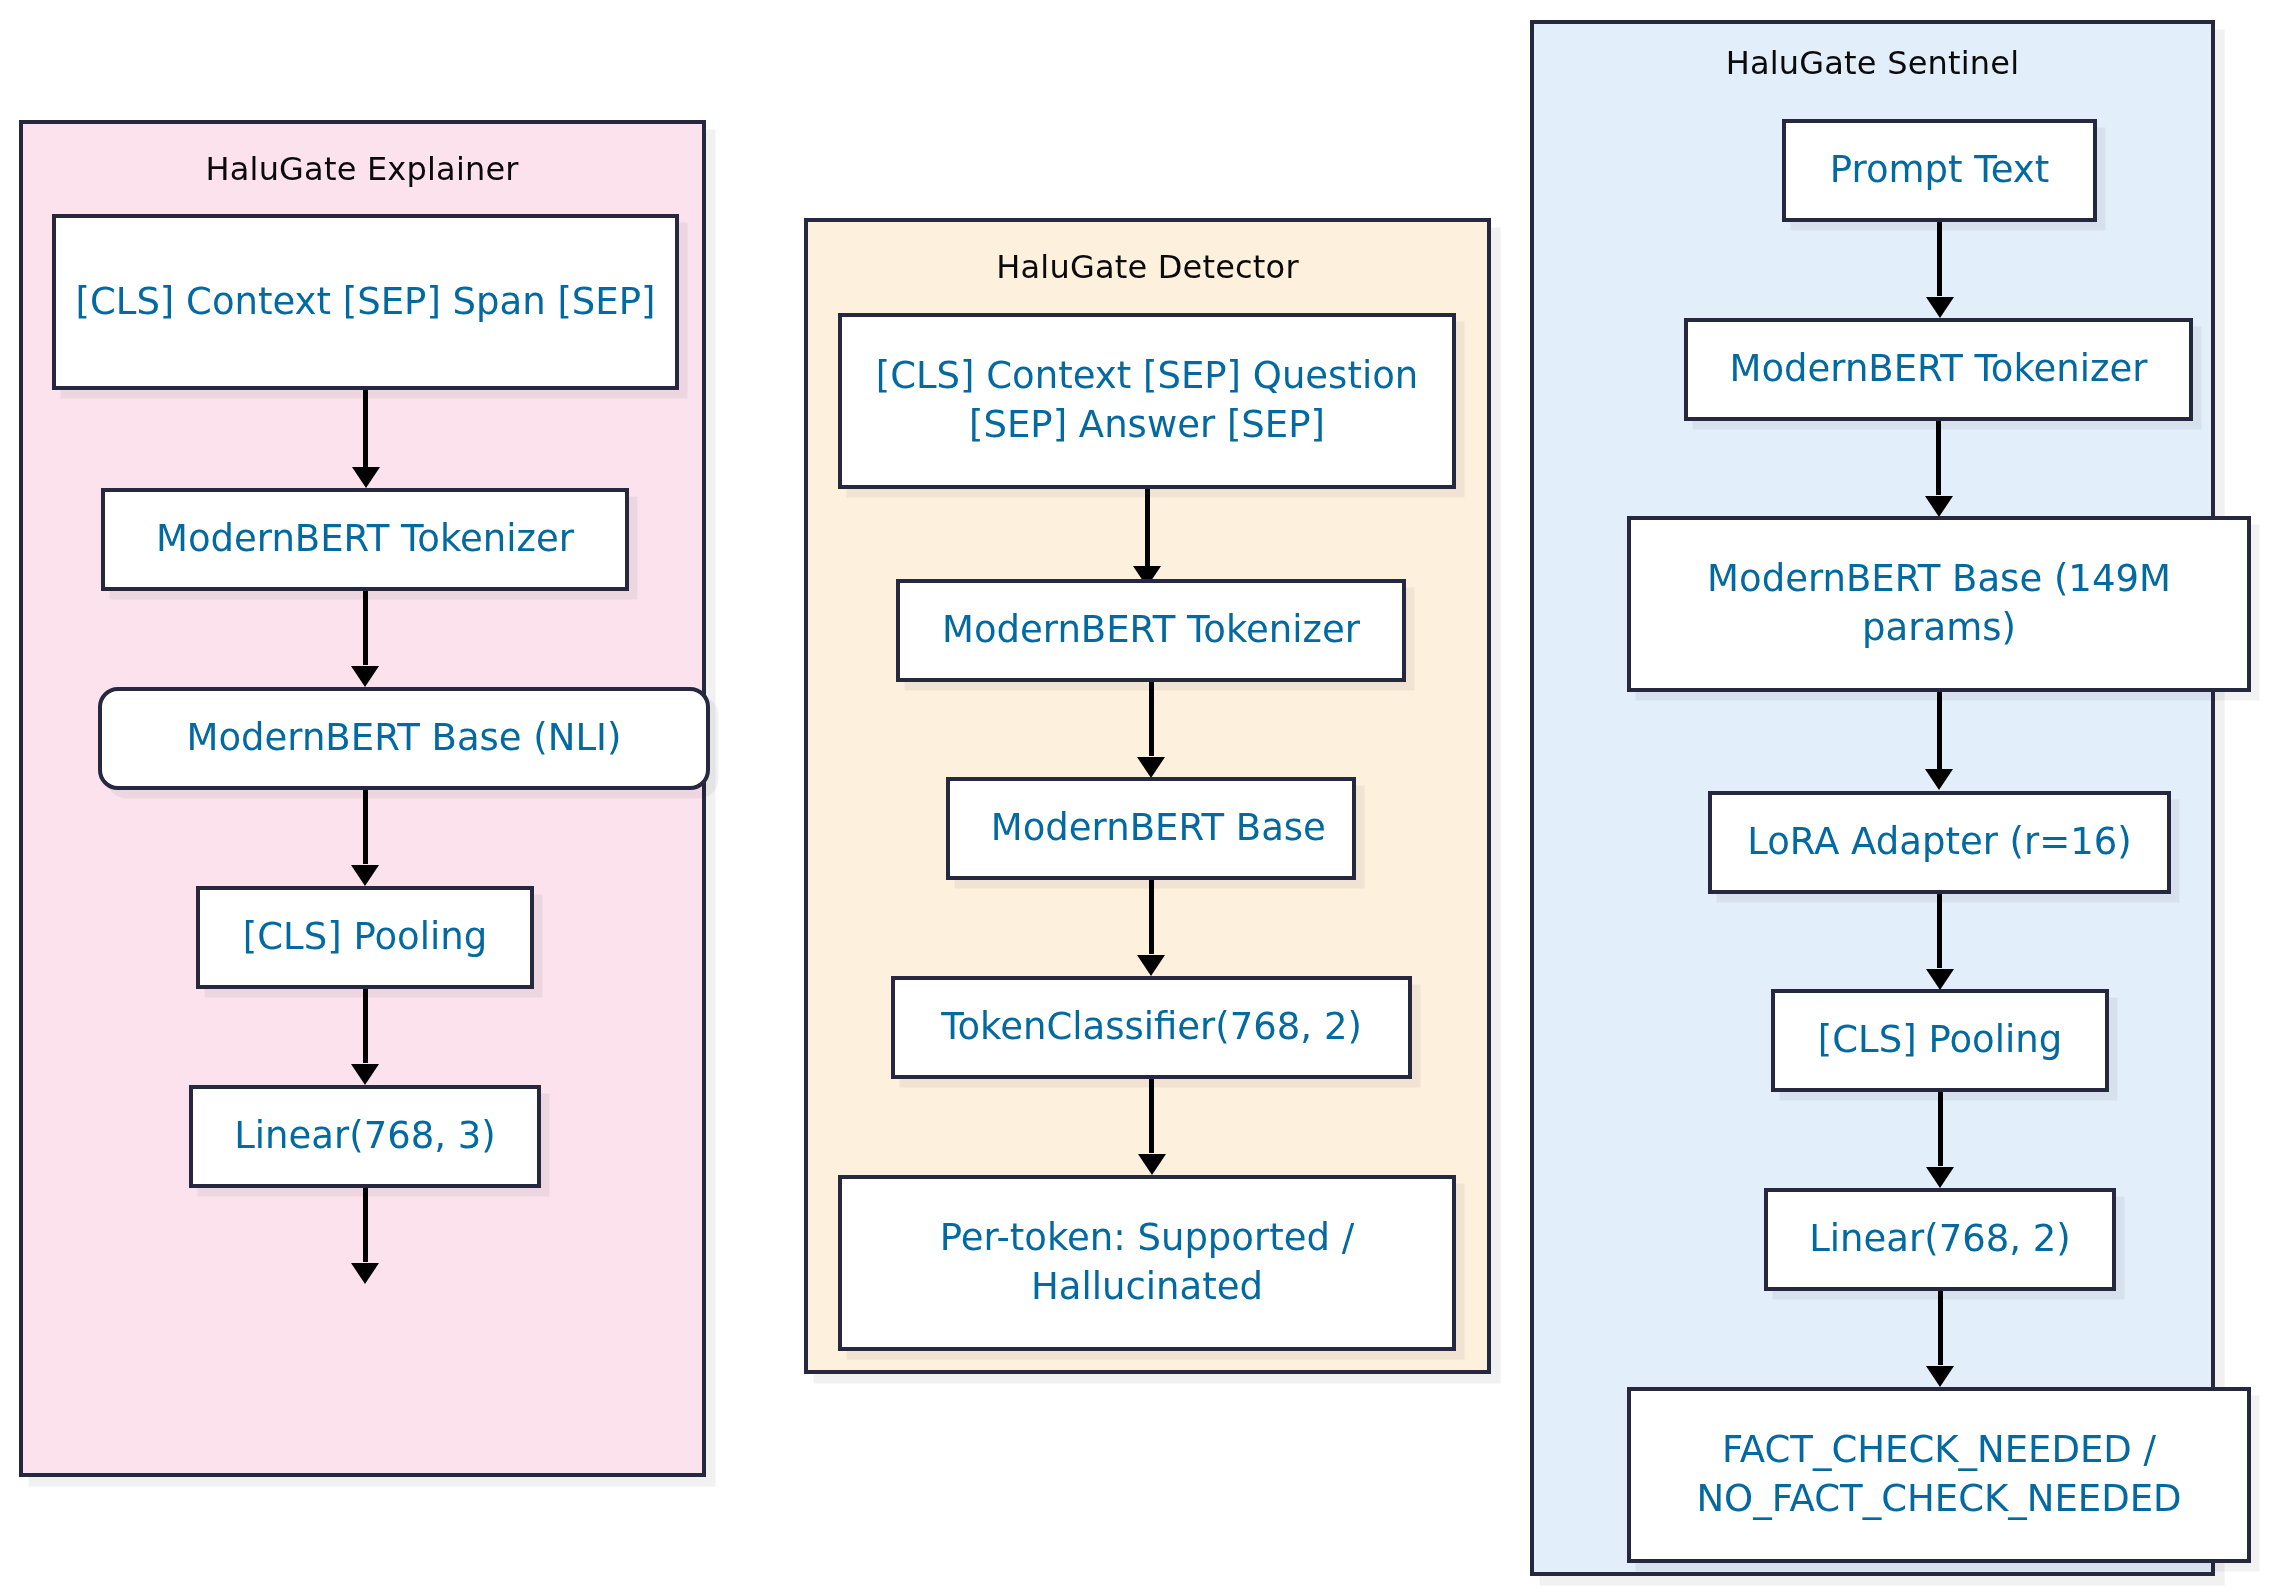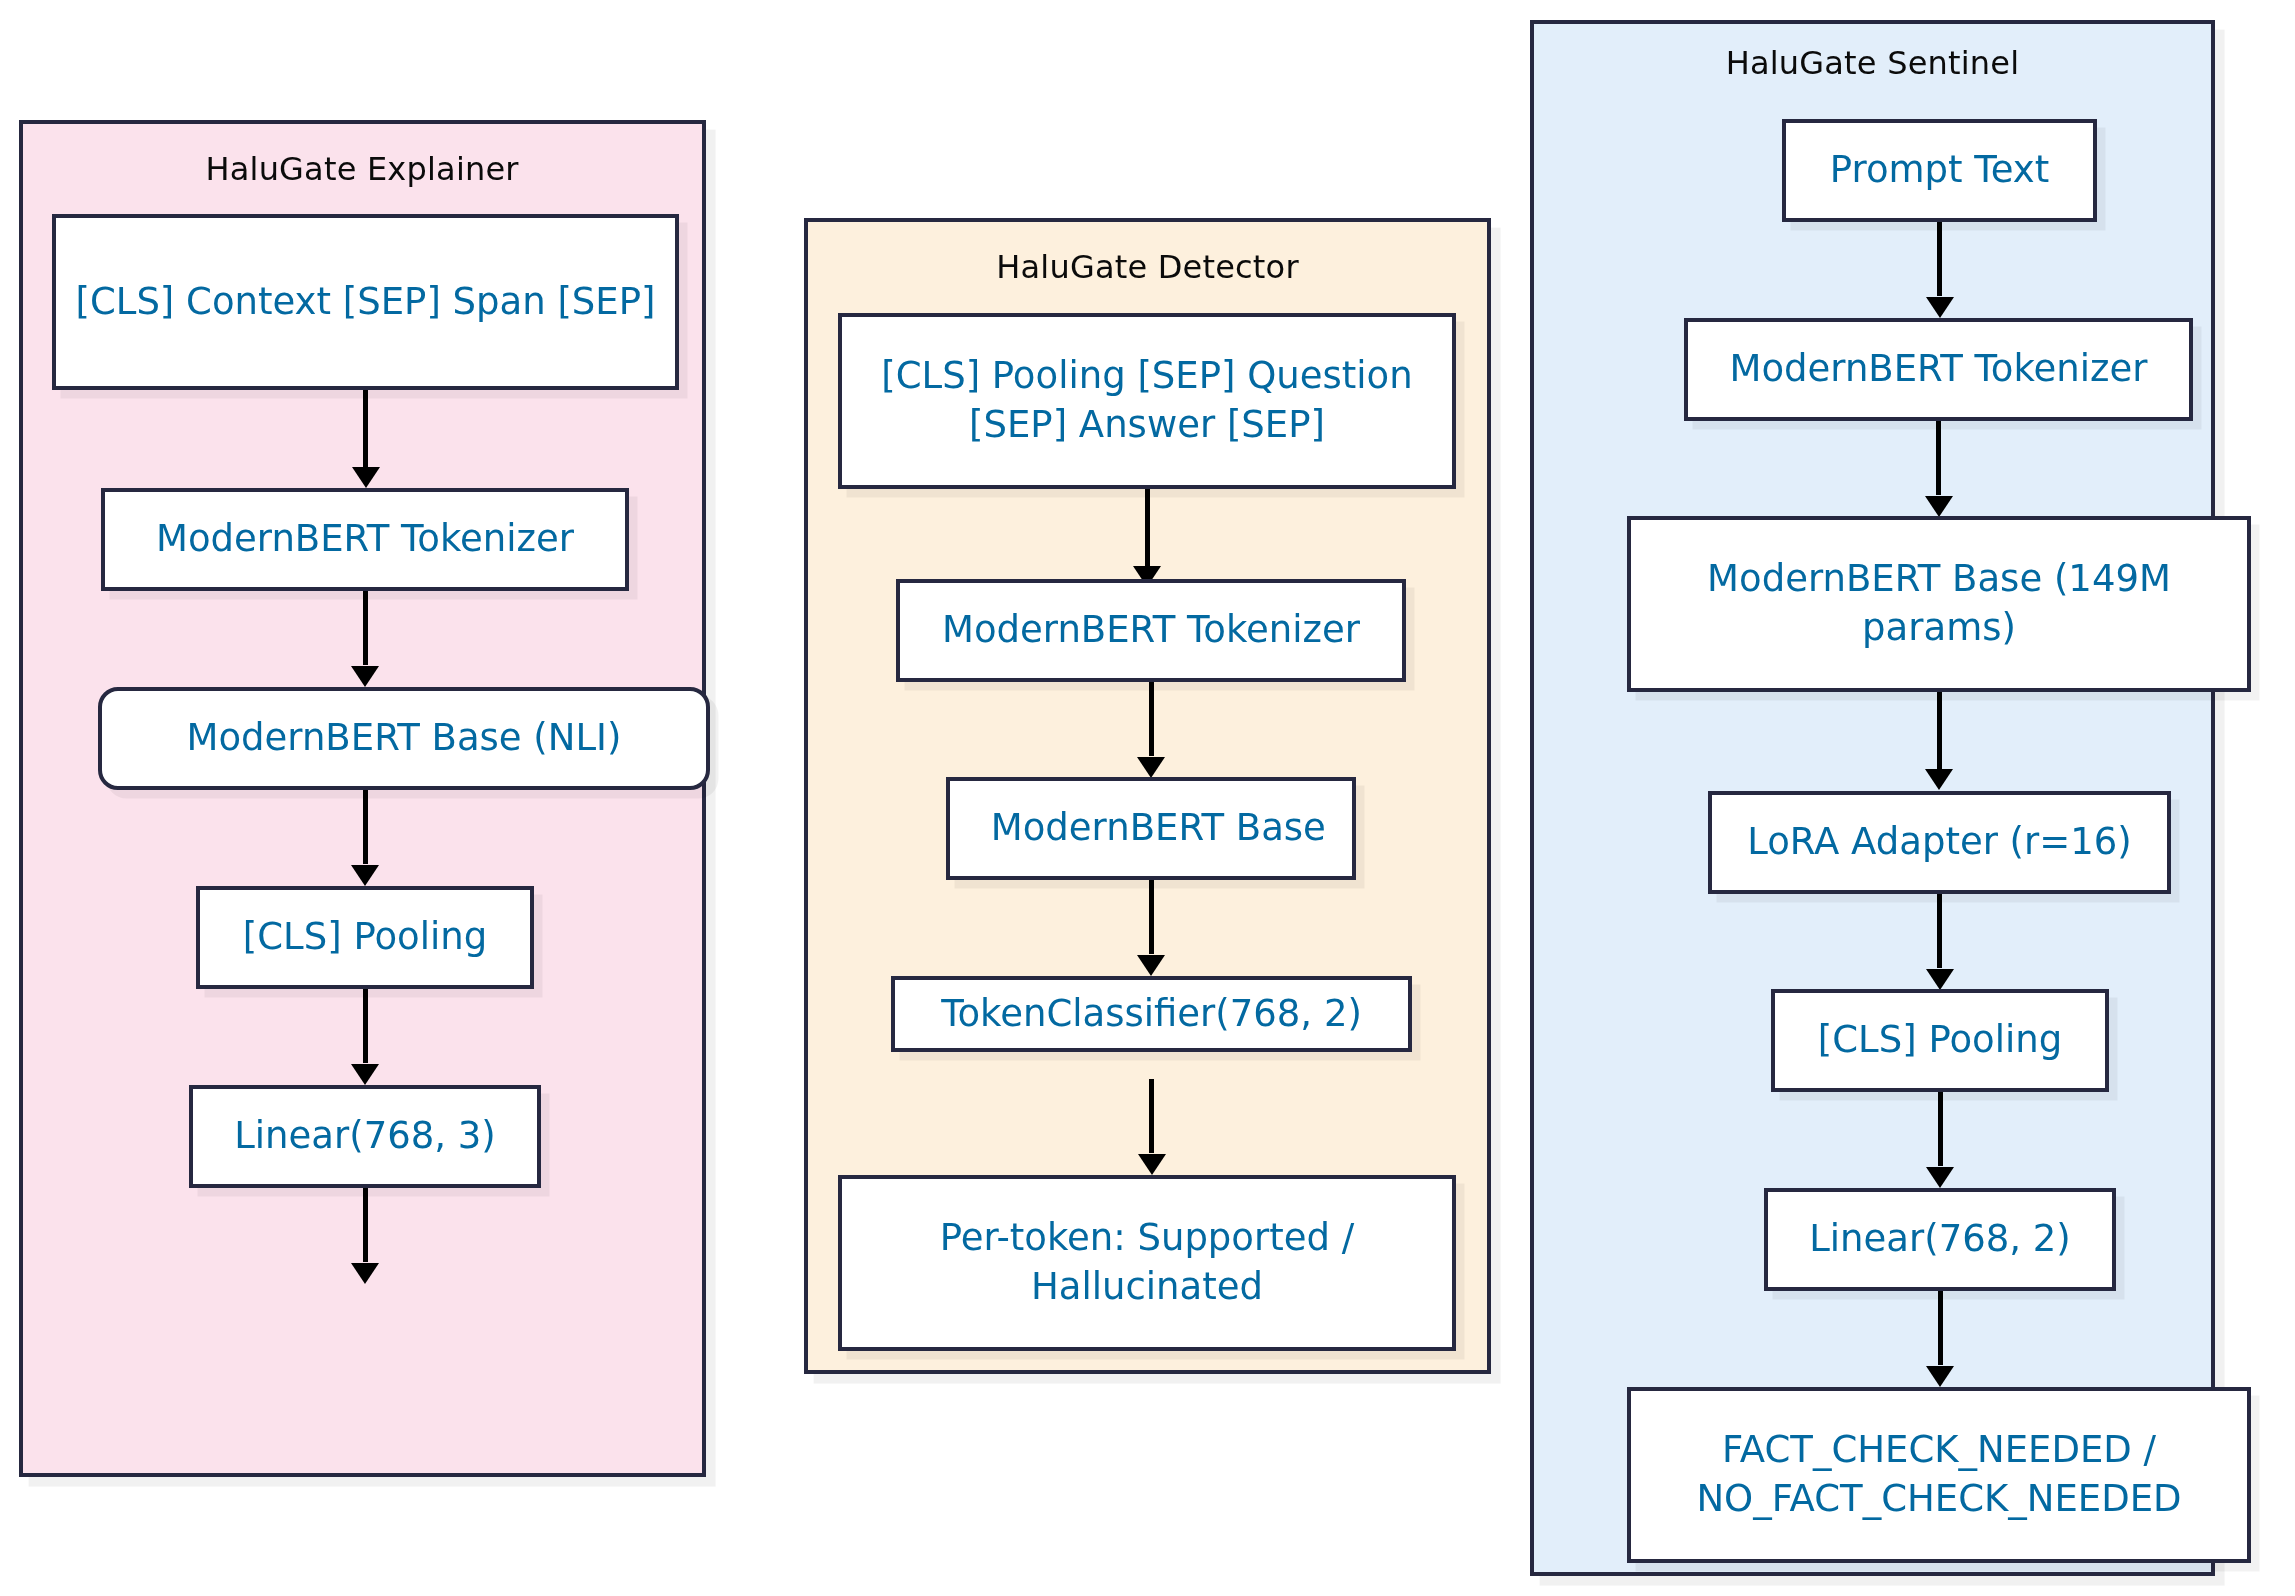--- a/index.html
+++ b/index.html
@@ -111,21 +111,21 @@
     <div class="shaft" style="height:74px;"></div>
       <div class="head"></div>
   </div>
 
 
   <div class="subgraph" style="left:804px;top:218px;width:687px;height:1156px;background:#fdf0dd;">
     <div class="sg-title" style="top:25.5px;">HaluGate Detector</div>
   </div>
 
   <div class="node" style="left:838px;top:313px;width:618px;height:176px;">
-    <span>[CLS] Pooling [SEP] Question [SEP] Answer [SEP]</span>
+    <span>[CLS] Context [SEP] Question [SEP] Answer [SEP]</span>
   </div>
   <div class="arrow" style="left:838px;top:489px;width:618px;height:98px;">
     <div class="shaft" style="height:77px;"></div>
       <div class="head"></div>
   </div>
 
   <div class="node" style="left:896px;top:579px;width:510px;height:103px;">
     <span>ModernBERT Tokenizer</span>
   </div>
   <div class="arrow" style="left:896px;top:682px;width:510px;height:96px;">
@@ -134,21 +134,21 @@
   </div>
 
   <div class="node" style="left:946px;top:777px;width:410px;height:103px;padding-left:20px;">
     <span>ModernBERT Base</span>
   </div>
   <div class="arrow" style="left:946px;top:880px;width:410px;height:96px;">
     <div class="shaft" style="height:74px;"></div>
       <div class="head"></div>
   </div>
 
-  <div class="node" style="left:891px;top:976px;width:521px;height:76px;">
+  <div class="node" style="left:891px;top:976px;width:521px;height:103px;">
     <span>TokenClassifier(768, 2)</span>
   </div>
   <div class="arrow" style="left:891px;top:1079px;width:521px;height:96px;">
     <div class="shaft" style="height:74px;"></div>
       <div class="head"></div>
   </div>
 
   <div class="node" style="left:838px;top:1175px;width:618px;height:176px;">
     <span>Per-token: Supported / Hallucinated</span>
   </div>

